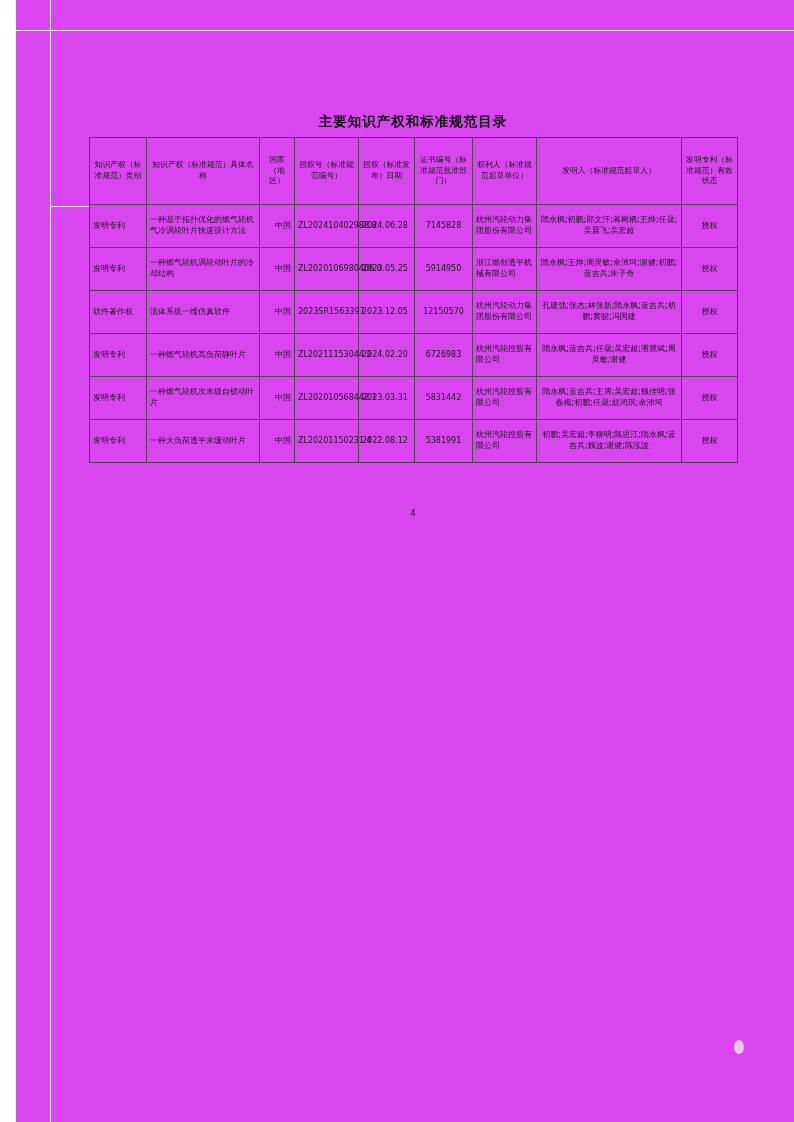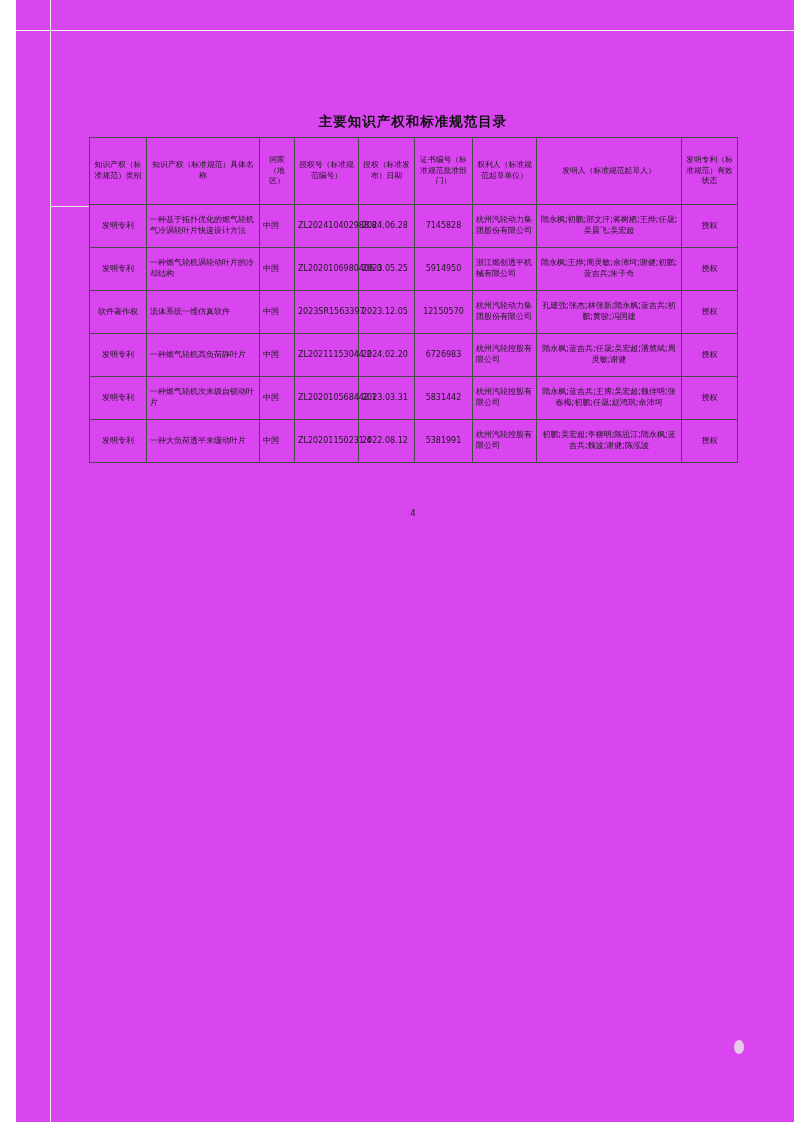--- a/index.html
+++ b/index.html
@@ -66,23 +66,23 @@
     color: #1a1a1a;
     font-weight: normal;
   }
   table.ip-table thead th {
     text-align: center;
     font-size: 7.8px;
     line-height: 1.35;
     height: 60px;
     padding: 3px 2px;
   }
-  td.c-type { text-align: center; margin-top: 8px; }
+  td.c-type { text-align: left; margin-top: 8px; }
   td.c-name { text-align: left; padding-left: 5px; font-family: Liberation Serif, serif; }
-  td.c-country { text-align: left; }
+  td.c-country { text-align: right; }
   td.c-no { text-align: left; padding-left: 4px; }
   td.c-date { }
   td.c-cert { text-align: center; }
   td.c-owner { text-align: left; padding-left: 4px; margin-left: 32px; }
   td.c-inventor { text-align: center; padding-left: 4px; }
   td.c-status { text-align: center; }
 
   .row-h1 td { height: 36px; }
   .row-h2 td { height: 34px; }
 

